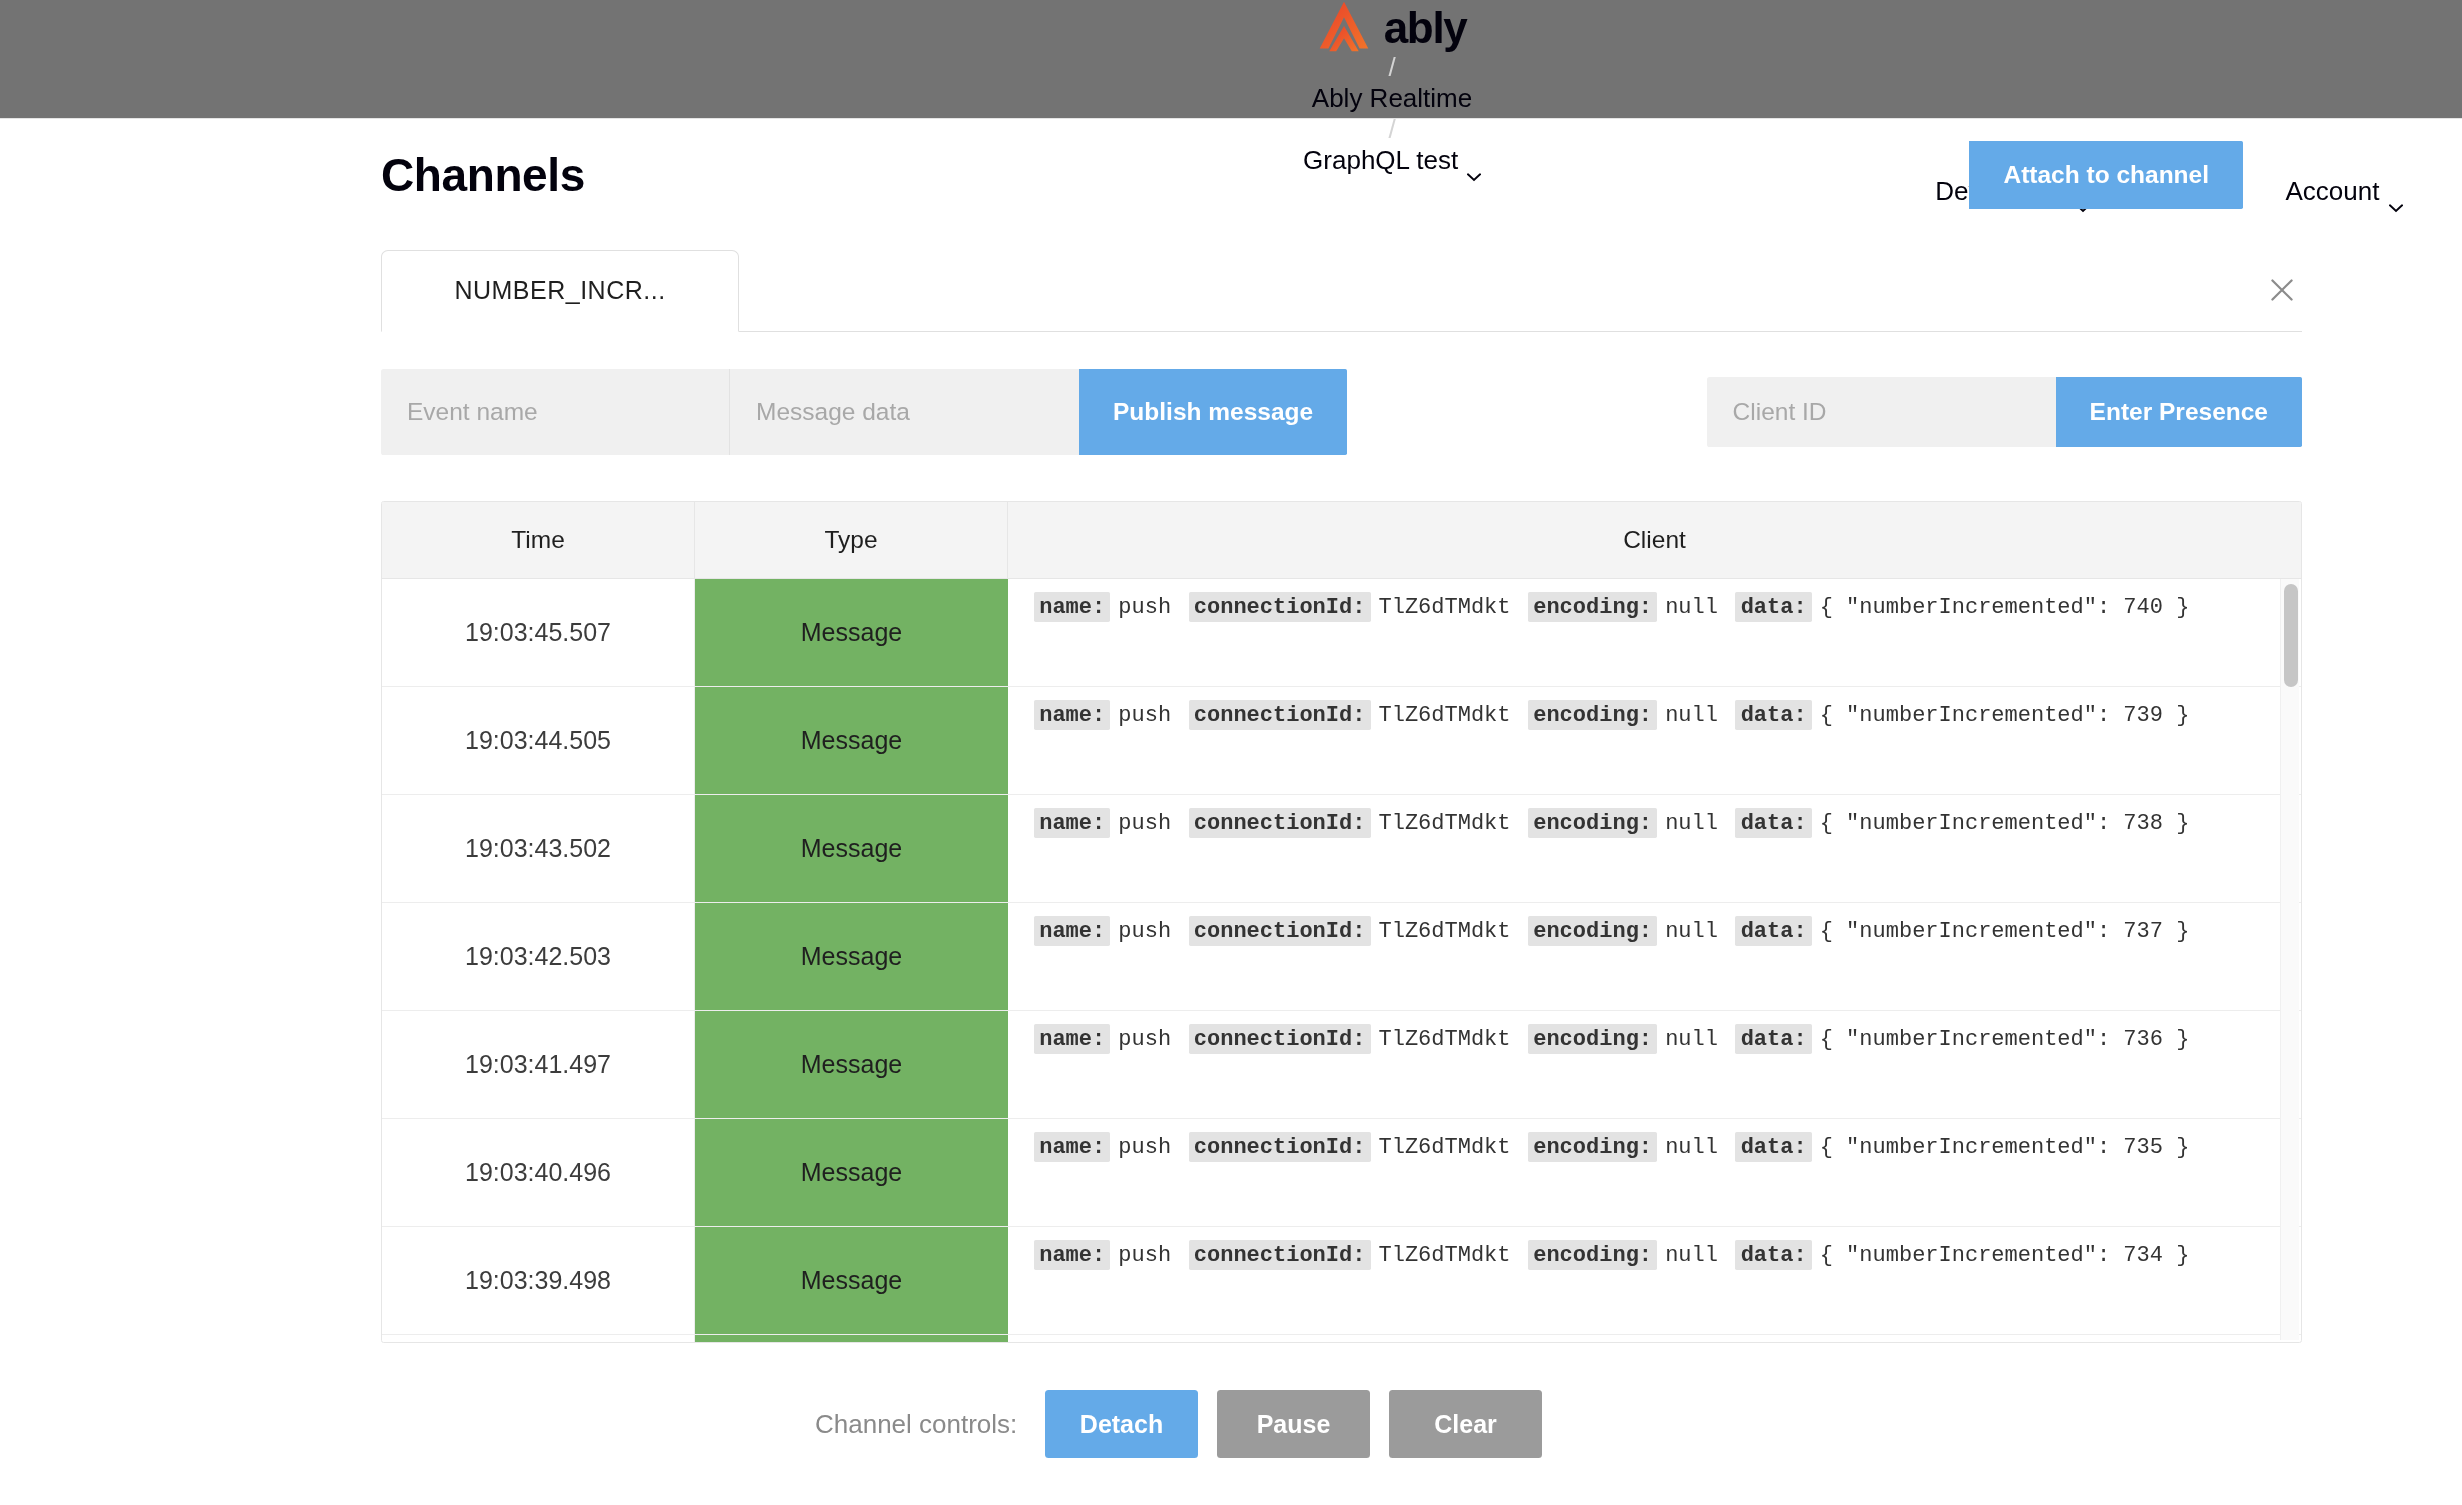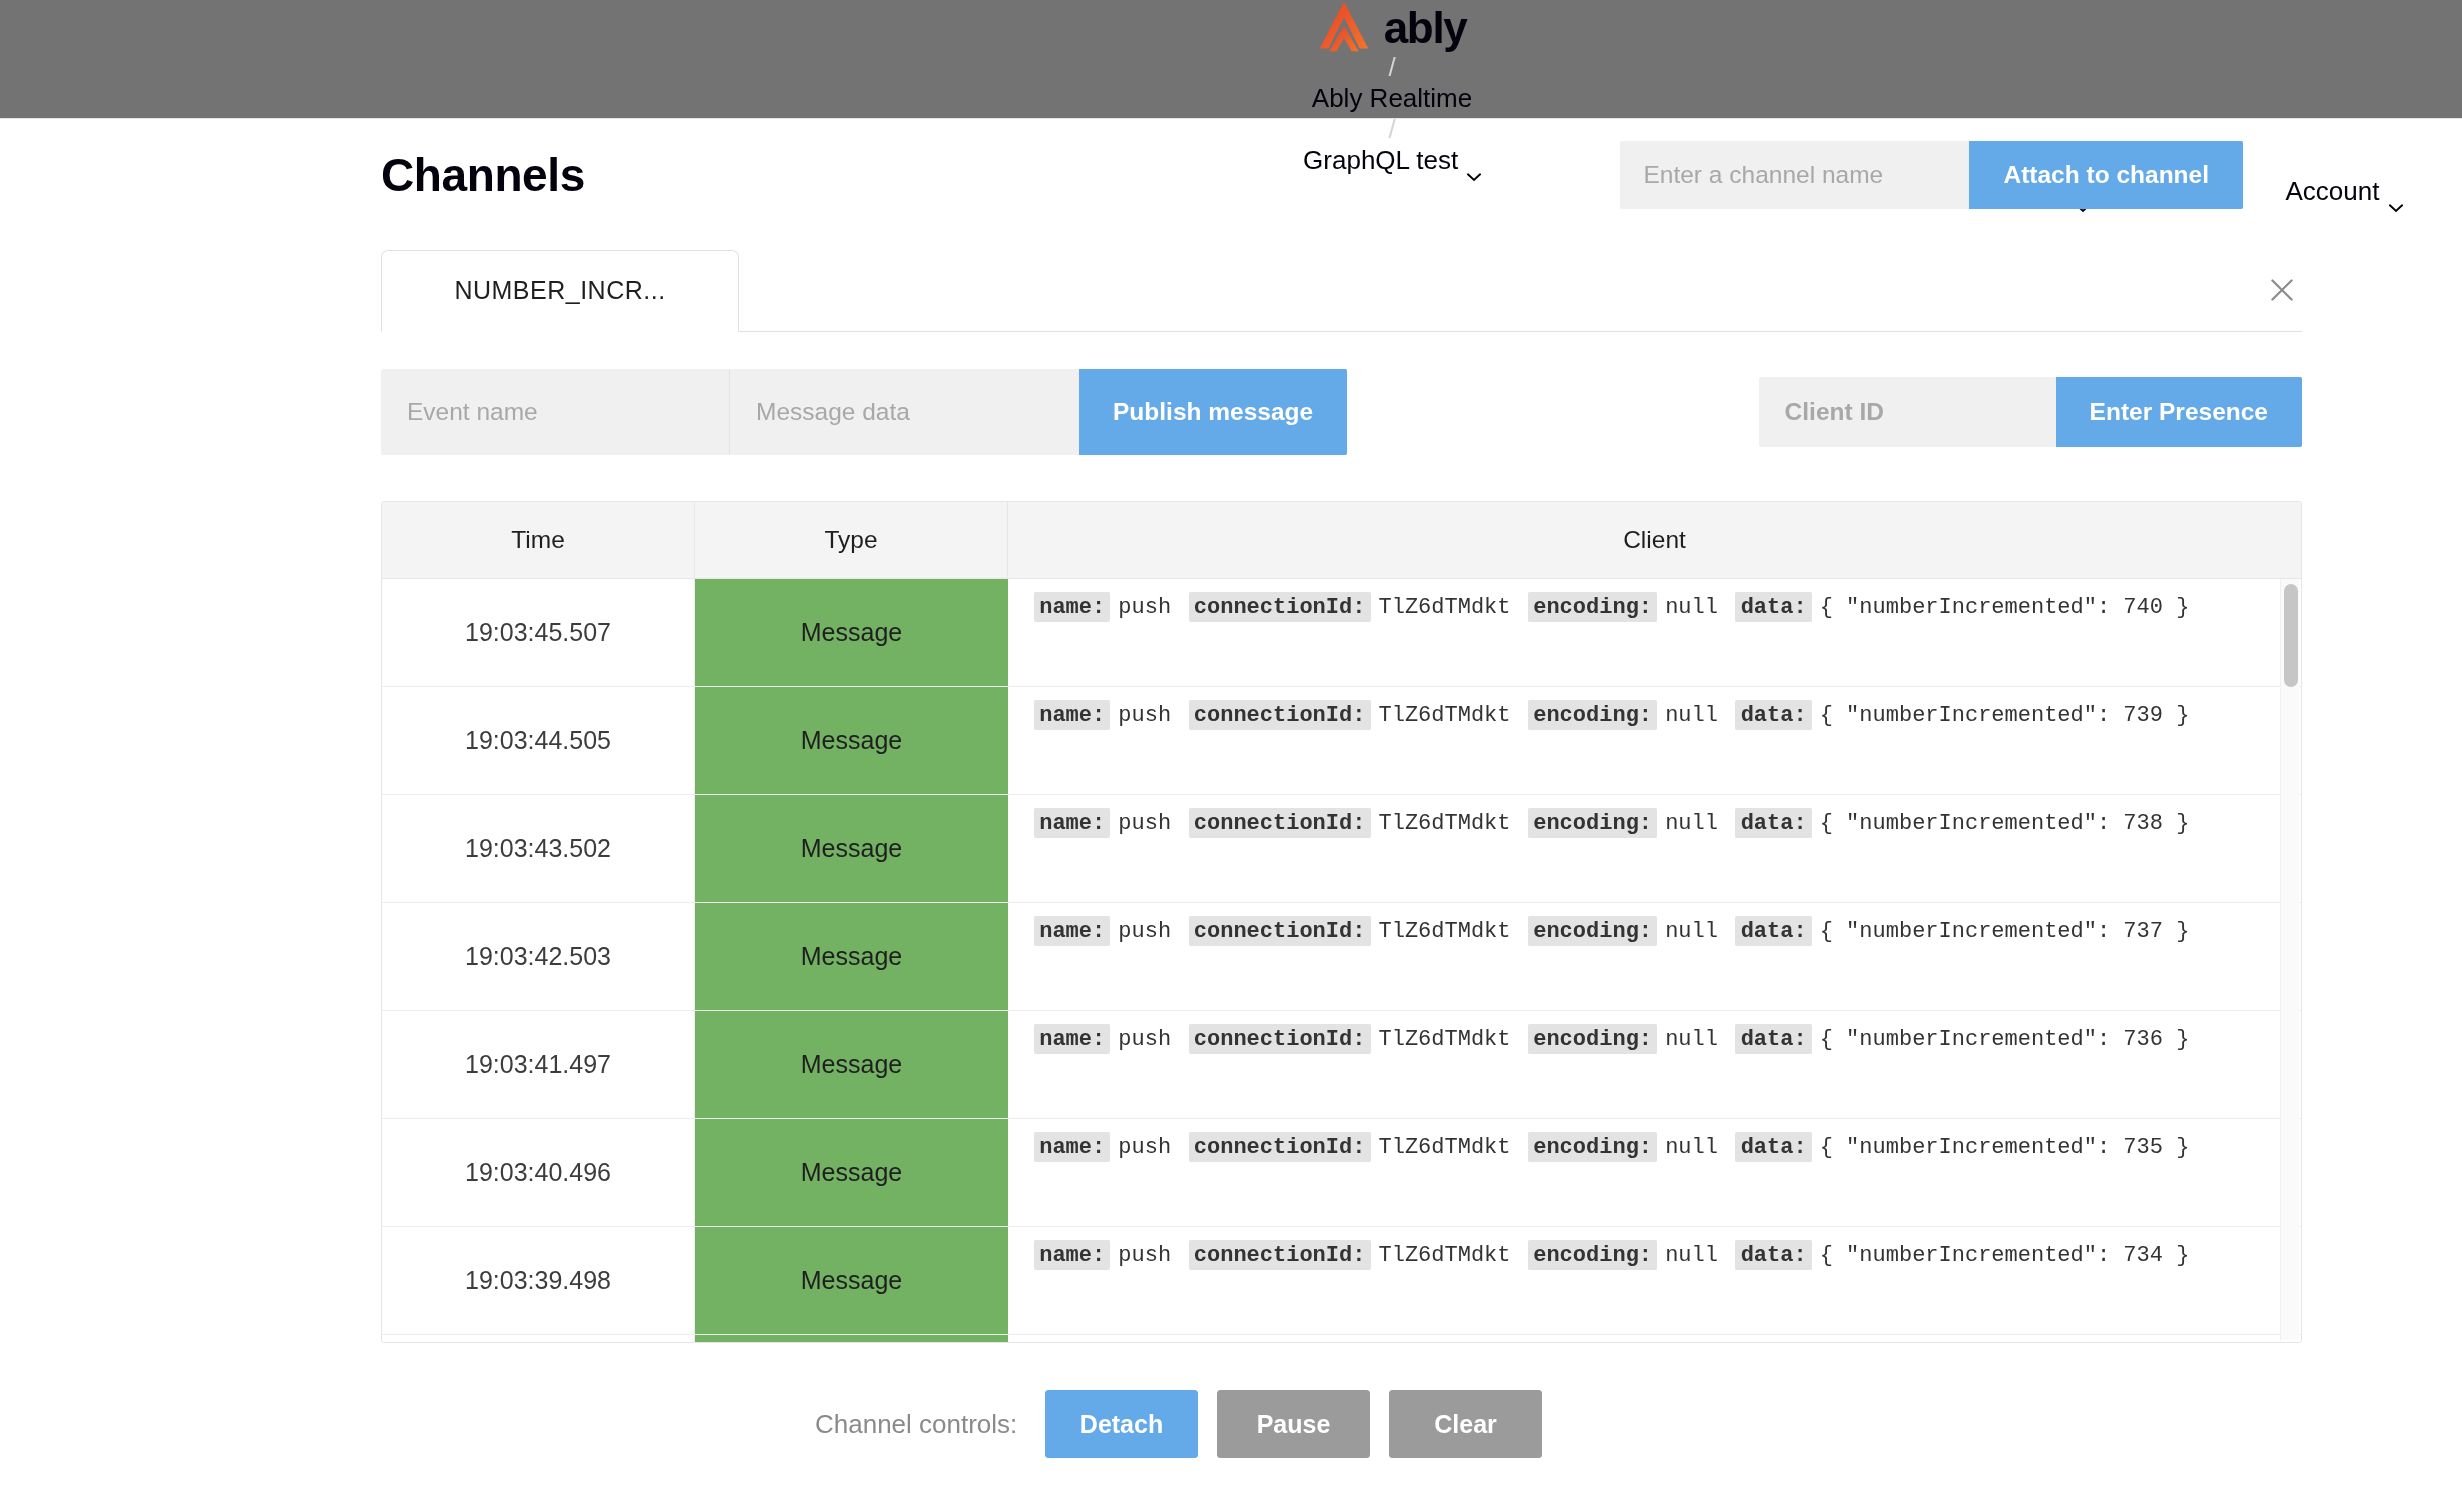--- a/index.html
+++ b/index.html
@@ -160,21 +160,21 @@
     border: none;
     outline: none;
     font-size: 24.5px;
     color: #444;
     padding: 0 26px;
     font-family: "Liberation Sans", sans-serif;
   }
   .fld::placeholder { color: #a8a8a8; }
   .fld-event { width: 349px; border-radius: 2.6px 0 0 2.6px; border-right: 0.9px solid #e2e2e2; }
   .fld-data  { width: 349px; }
-  .fld-client { width: 297px; border-radius: 2.6px 0 0 2.6px; font-weight: bold; }
+  .fld-client { width: 349px; border-radius: 2.6px 0 0 2.6px; }
   .presence-group { margin-left: auto; display: flex; height: 70px; }
 
   
   .table-wrap {
     margin: 54px 160px 0 381px;
     border: 0.9px solid #e6e6e6;
     border-radius: 2.6px;
     height: 842px;
     overflow: hidden;
     position: relative;
@@ -329,21 +329,20 @@
       </span>
     </a>
   </div>
 </div>
 
 <div class="page">
 
   <div class="title-row">
     <h1 class="page-title">Channels</h1>
     <div class="attach-group">
-      <input class="attach-input" value="" placeholder="Enter a channel name" style="">
       <button class="btn-blue">Attach to channel</button>
     </div>
   </div>
 
   <div class="tabstrip">
     <div class="tab">
       <span>NUMBER_INCR...</span>
     </div>
     <span class="tab-close">
       <svg width="40" height="40" viewBox="0 0 46 46">

